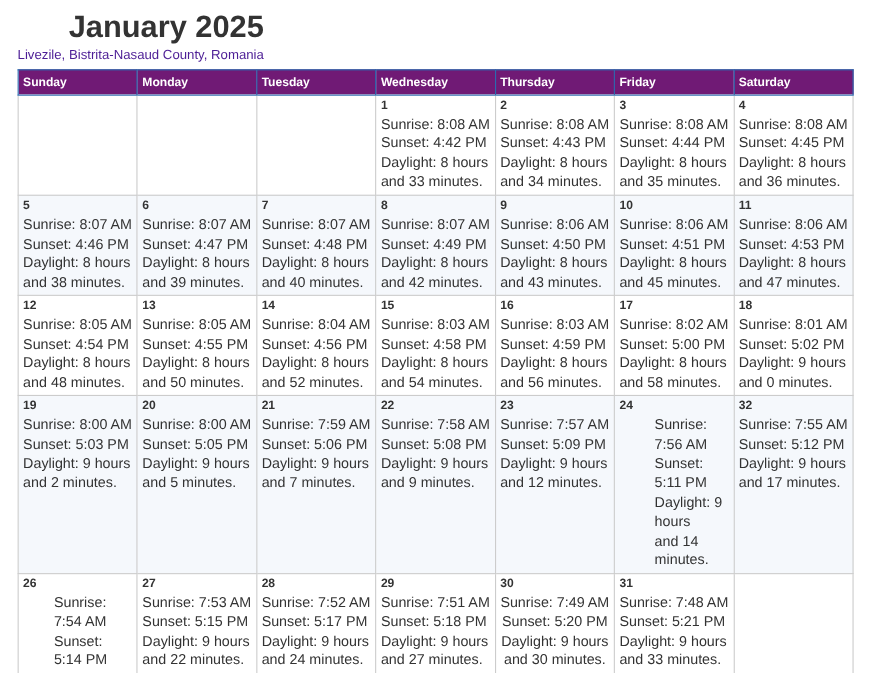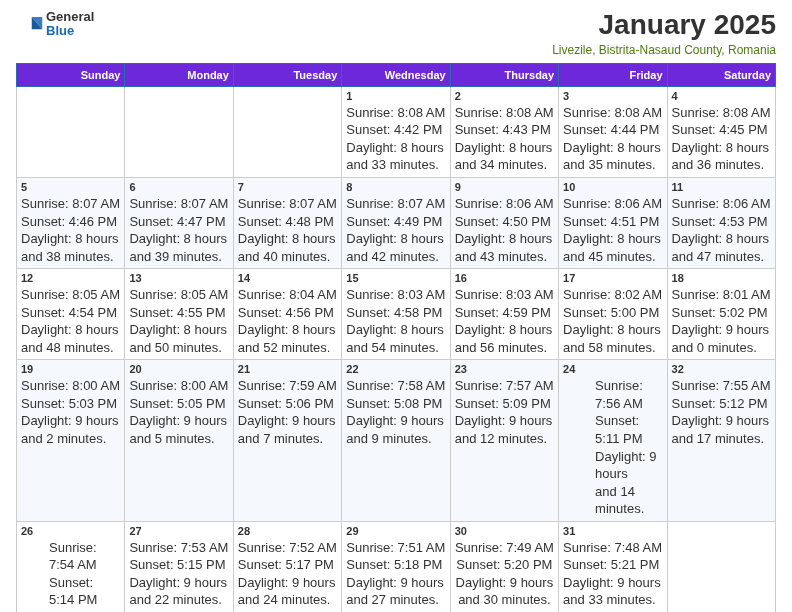--- a/index.html
+++ b/index.html
@@ -51,35 +51,35 @@
       text-align: right;
     }
     .month-title {
       font-size: 28px;
       font-weight: bold;
       color: #333;
       line-height: 1.1;
     }
     .subtitle {
       font-size: 12px;
-      color: #4d7c0f;
+      color: #4c1d95;
       margin-top: 2px;
     }
     .calendar {
       width: 100%;
       border-collapse: collapse;
       flex: 1;
     }
     .calendar thead tr th {
-      background-color: #6d28d9;
+      background-color: #701a75;
       color: #fff;
       font-size: 11px;
       font-weight: bold;
       padding: 5px 4px;
-      text-align: right;
+      text-align: left;
       border: 1px solid #2a6aaf;
     }
     .calendar tbody tr td {
       border: 1px solid #ccc;
       vertical-align: top;
       padding: 3px 4px;
       width: calc(100% / 7);
       background: #fff;
       font-size: 9.5px;
       color: #333;
@@ -101,31 +101,20 @@
     }
     .empty-cell {
       background: #fff !important;
     }
   </style>
 </head>
 <body>
 
 <div class="page">
   <div class="header">
-    <div class="logo">
-      <svg class="logo-icon" viewBox="0 0 32 32">
-        <rect x="0" y="0" width="32" height="32" fill="white"></rect>
-        <polygon points="18,8 30,8 30,22" fill="#3a7cc1"></polygon>
-        <polygon points="18,8 30,22 18,22" fill="#1a5a9a"></polygon>
-      </svg>
-      <div class="logo-text">
-        <span class="logo-general">General</span>
-        <span class="logo-blue">Blue</span>
-      </div>
-    </div>
     <div class="title-block">
       <div class="month-title">January 2025</div>
       <div class="subtitle">Livezile, Bistrita-Nasaud County, Romania</div>
     </div>
   </div>
 
   <table class="calendar">
     <thead>
       <tr>
       <th>Sunday</th>

